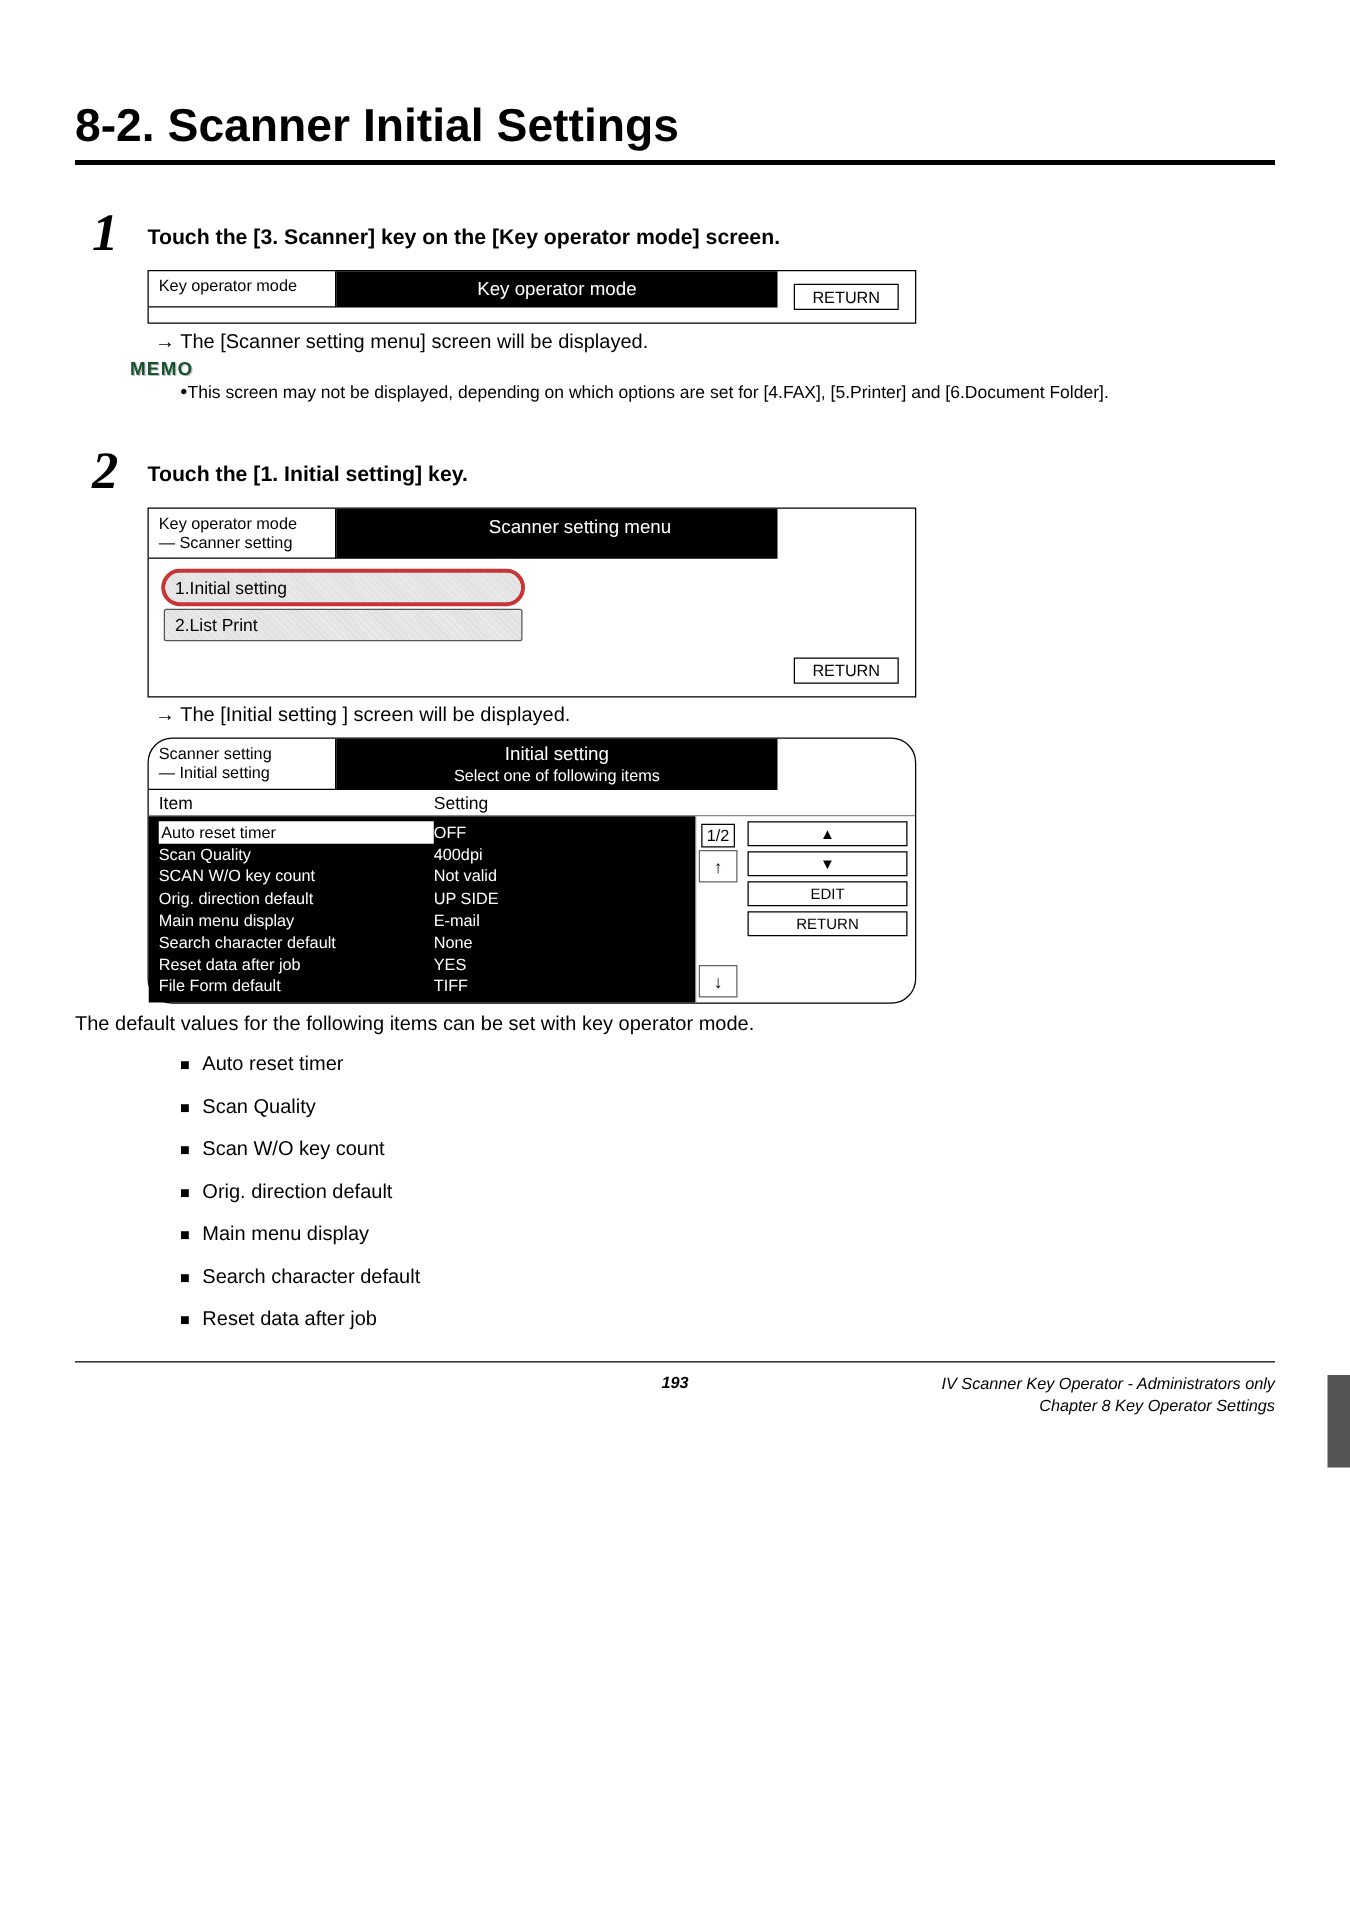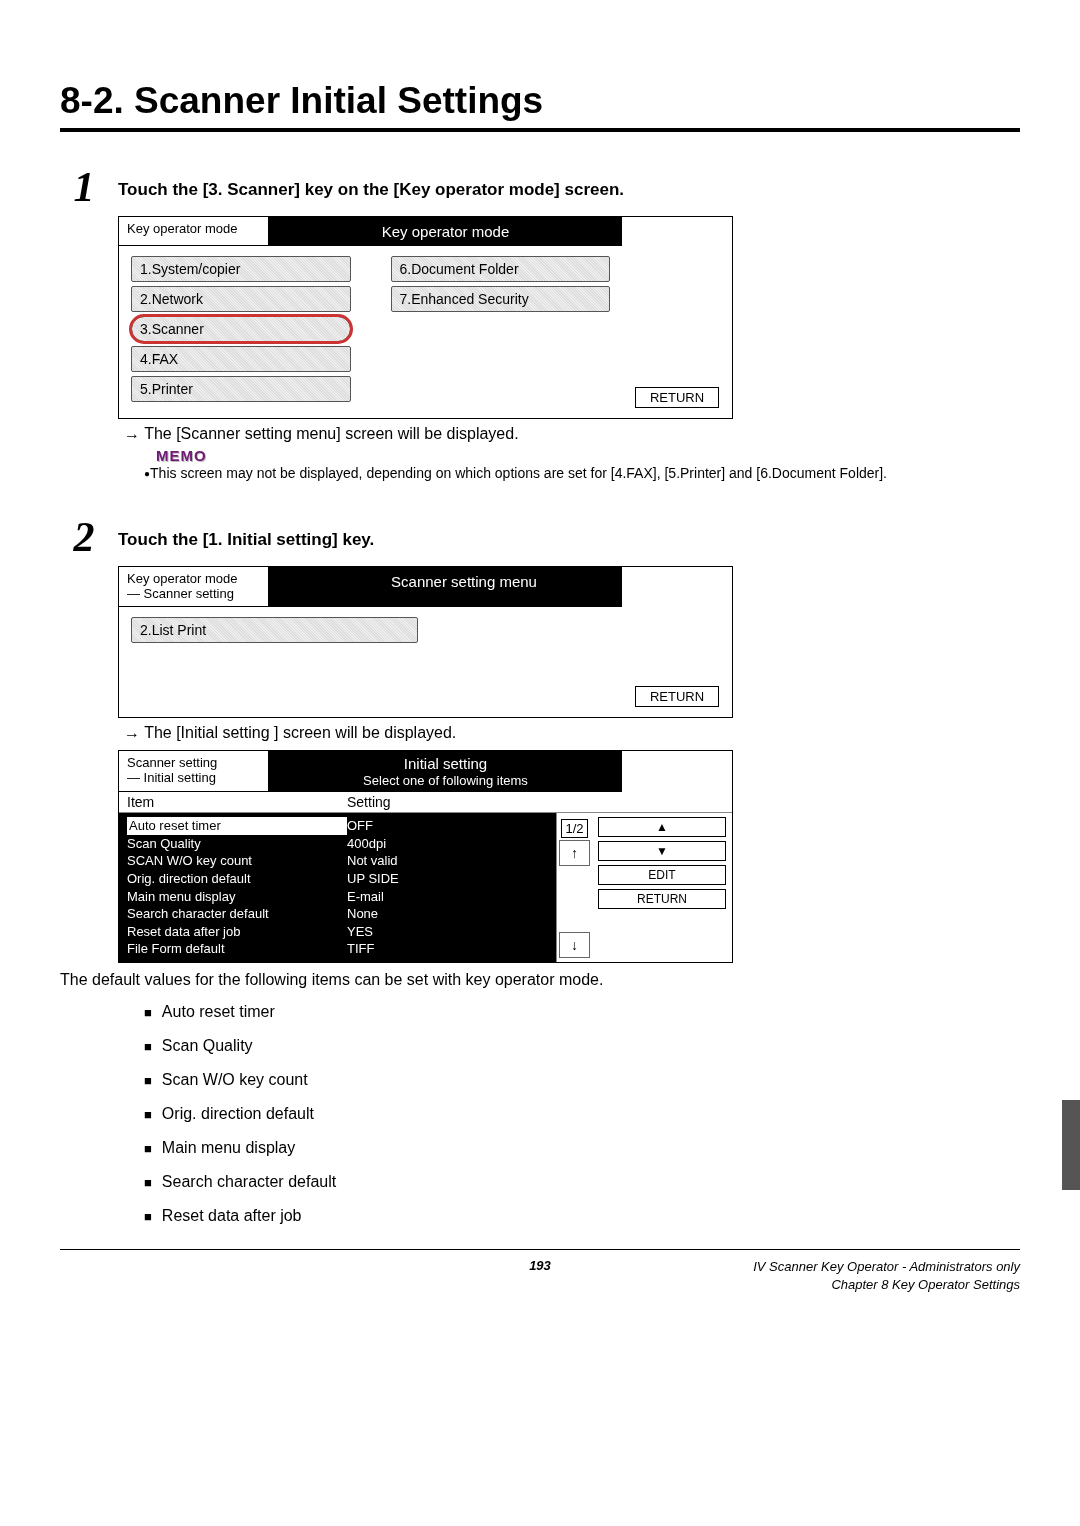--- a/index.html
+++ b/index.html
@@ -135,23 +135,23 @@
     font-size: 13px;
     padding: 1px 0;
   }
 
   .arrow-line {
     margin-left: 64px;
     margin-top: 6px;
     font-size: 16px;
   }
   .memo-label {
-    margin-left: 96px;
+    margin-left: 44px;
     font-weight: bold;
-    color: #701a75;
+    color: #14532d;
     text-shadow: 1px 1px 0 #bbb;
     letter-spacing: 1px;
     margin-top: 4px;
     font-size: 15px;
   }
   .memo-body {
     margin-left: 84px;
     font-size: 14px;
     padding-right: 20px;
     line-height: 1.4;
@@ -215,35 +215,20 @@
   <div class="step-text">Touch the [3. Scanner] key on the [Key operator mode] screen.</div>
 </div>
 
 <div class="screenshot" style="margin-top:8px;">
   <div style="display:flex;">
     <div style="flex:1; display:flex; flex-direction:column;">
       <div style="display:flex;">
         <div class="scr-breadcrumb" style="flex:0 0 150px; border-right:1px solid #000;">Key operator mode</div>
         <div class="scr-header-bar" style="flex:1;">Key operator mode</div>
       </div>
-      <div class="scr-body">
-        <div class="menu-grid">
-          <div class="menu-col">
-            <div class="menu-item">1.System/copier</div>
-            <div class="menu-item">2.Network</div>
-            <div class="menu-item hl">3.Scanner</div>
-            <div class="menu-item">4.FAX</div>
-            <div class="menu-item">5.Printer</div>
-          </div>
-          <div class="menu-col">
-            <div class="menu-item">6.Document Folder</div>
-            <div class="menu-item">7.Enhanced Security</div>
-          </div>
-        </div>
-      </div>
     </div>
     <div style="width:110px; display:flex; align-items:flex-end; justify-content:center; padding:10px;">
       <div class="return-btn">RETURN</div>
     </div>
   </div>
 </div>
 
 <div class="arrow-line">→ The [Scanner setting menu] screen will be displayed.</div>
 <div class="memo-label">MEMO</div>
 <div class="memo-body">
@@ -259,32 +244,33 @@
   <div style="display:flex;">
     <div style="flex:1; display:flex; flex-direction:column;">
       <div style="display:flex;">
         <div class="scr-breadcrumb" style="flex:0 0 150px; border-right:1px solid #000;">
           <div>Key operator mode</div>
           <div>— Scanner setting</div>
         </div>
         <div class="scr-header-bar" style="flex:1;padding-left:37px;">Scanner setting menu</div>
       </div>
       <div class="scr-body" style="min-height:110px;">
+        <div class="menu-item hl" style="width:60%;">1.Initial setting</div>
         <div class="menu-item" style="width:60%;">2.List Print</div>
       </div>
     </div>
     <div style="width:110px; display:flex; align-items:flex-end; justify-content:center; padding:10px;">
       <div class="return-btn">RETURN</div>
     </div>
   </div>
 </div>
 
 <div class="arrow-line">→ The [Initial setting ] screen will be displayed.</div>
 
-<div class="screenshot" style="margin-top:8px;">
+<div class="screenshot" style="margin-top:8px;border-radius:20px;">
   <div style="display:flex;">
     <div class="scr-breadcrumb" style="flex:0 0 150px; border-right:1px solid #000;">
       <div>Scanner setting</div>
       <div>— Initial setting</div>
     </div>
     <div class="scr-header-bar" style="flex:1; line-height:1.2; padding:4px 16px;">
       <div>Initial setting</div>
       <div style="font-size:13px;text-align:center;">Select one of following items</div>
     </div>
     <div style="width:110px;"></div>

